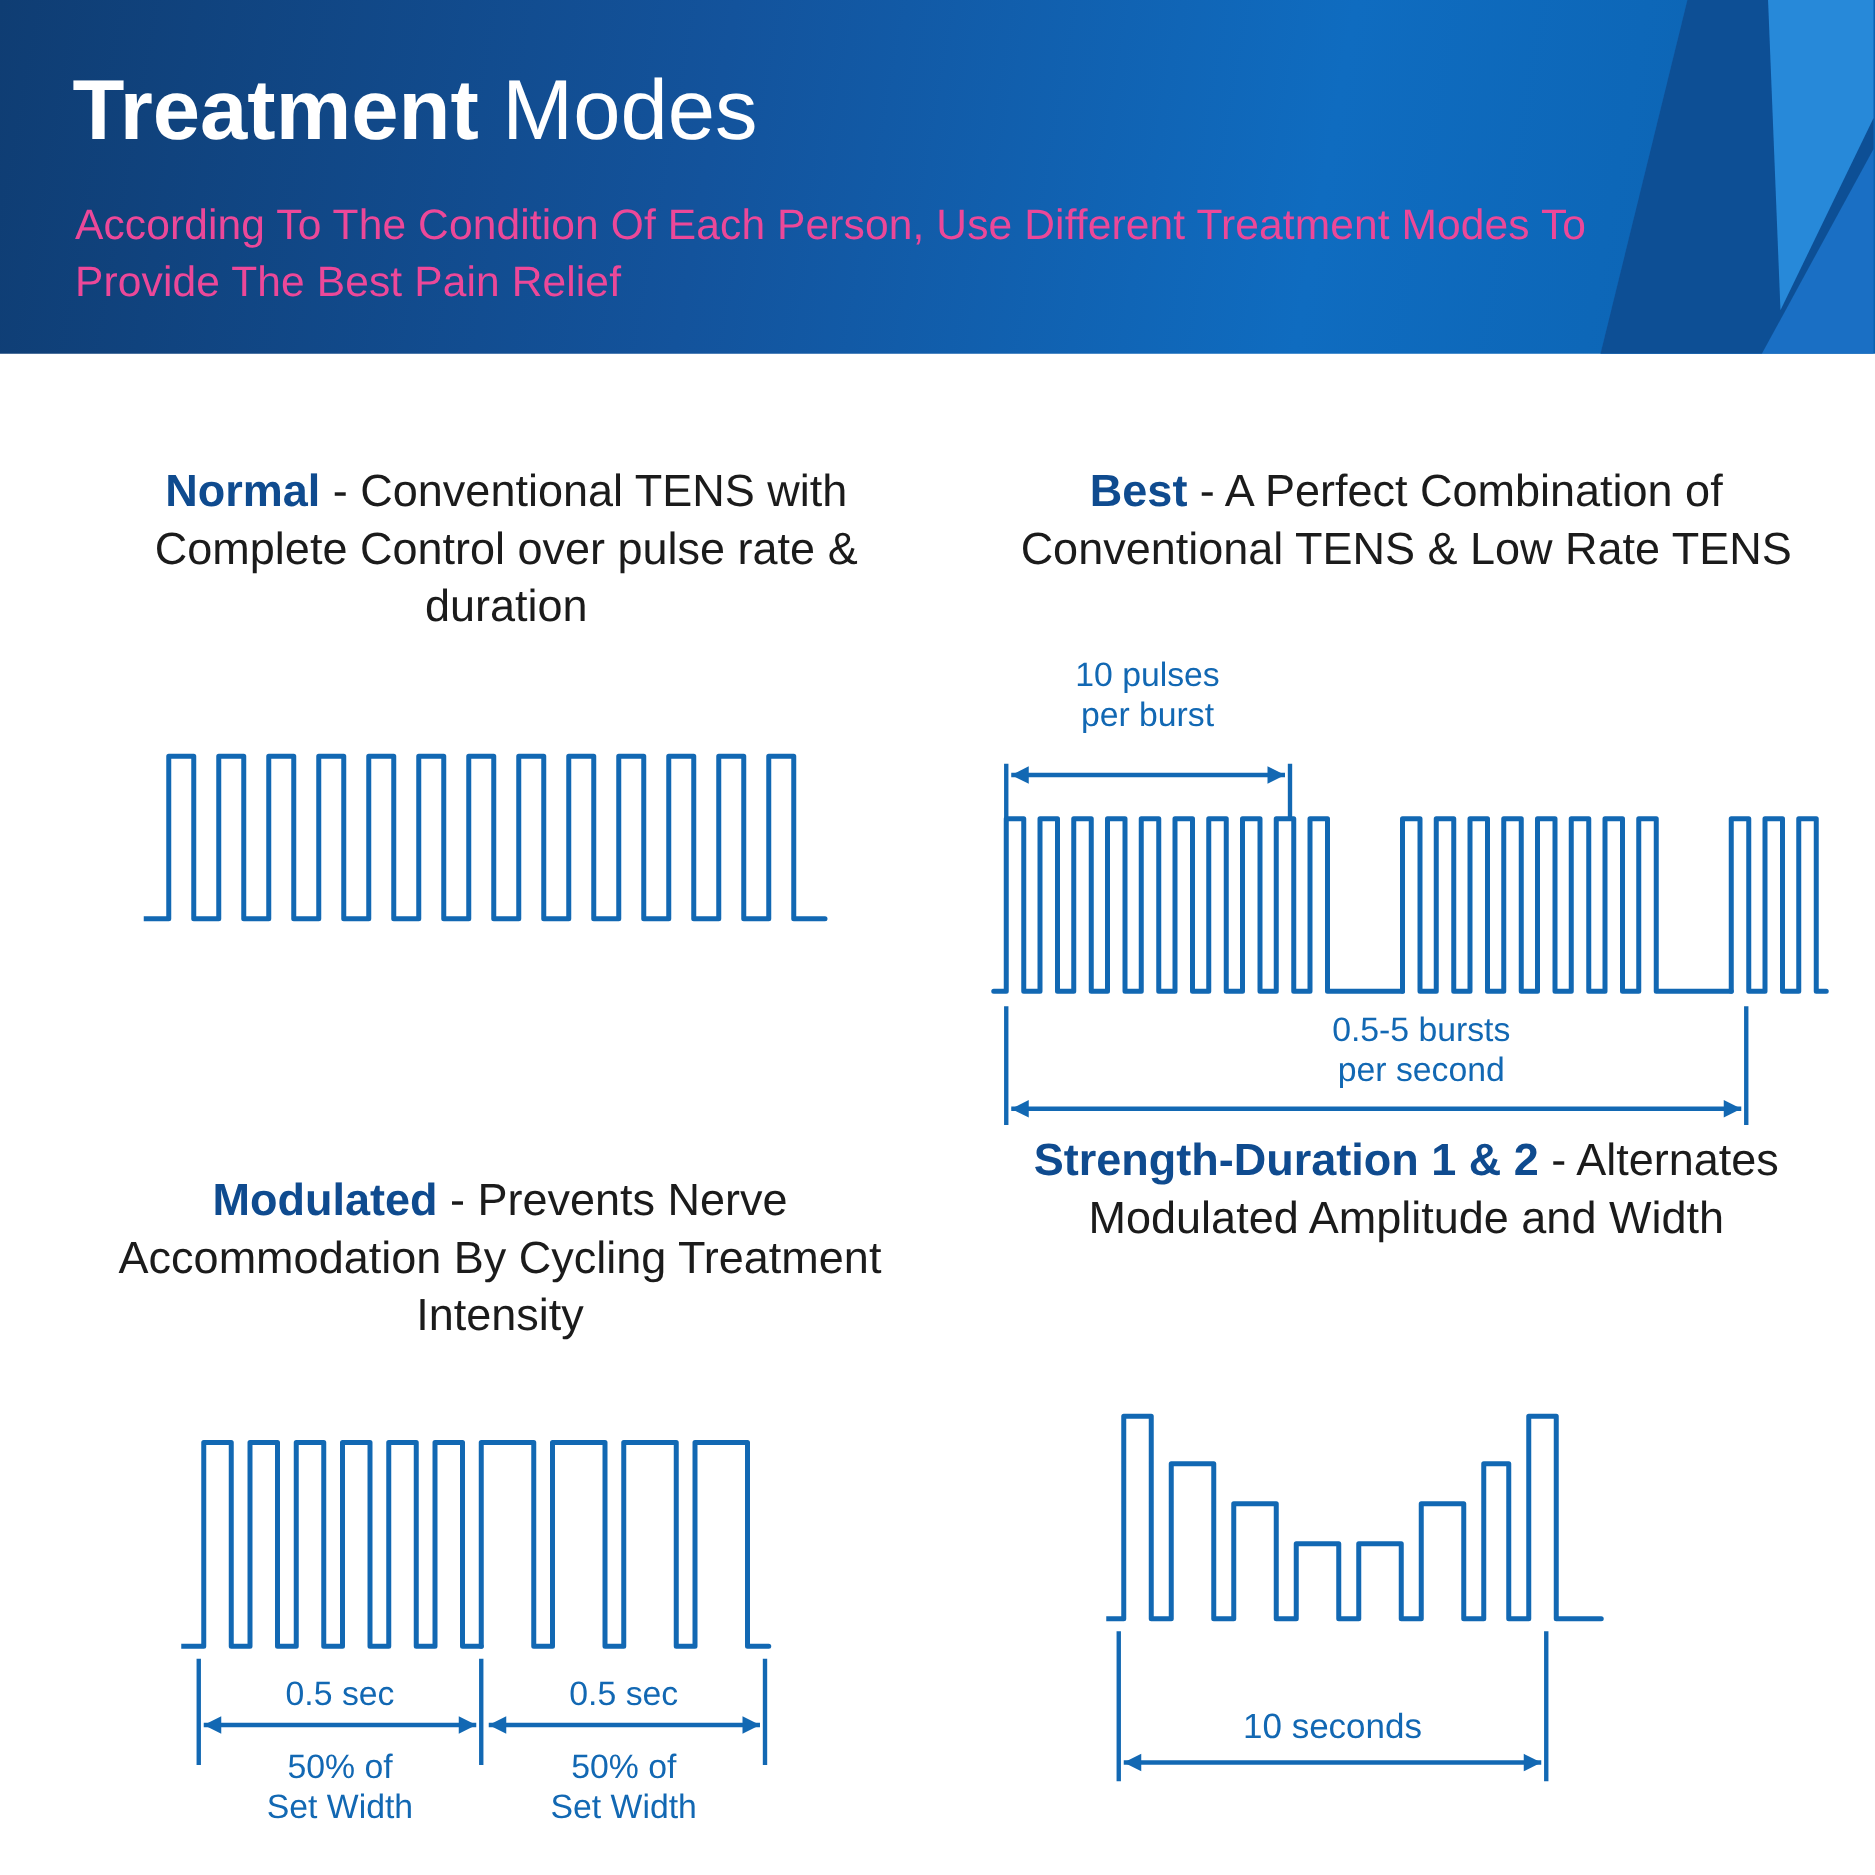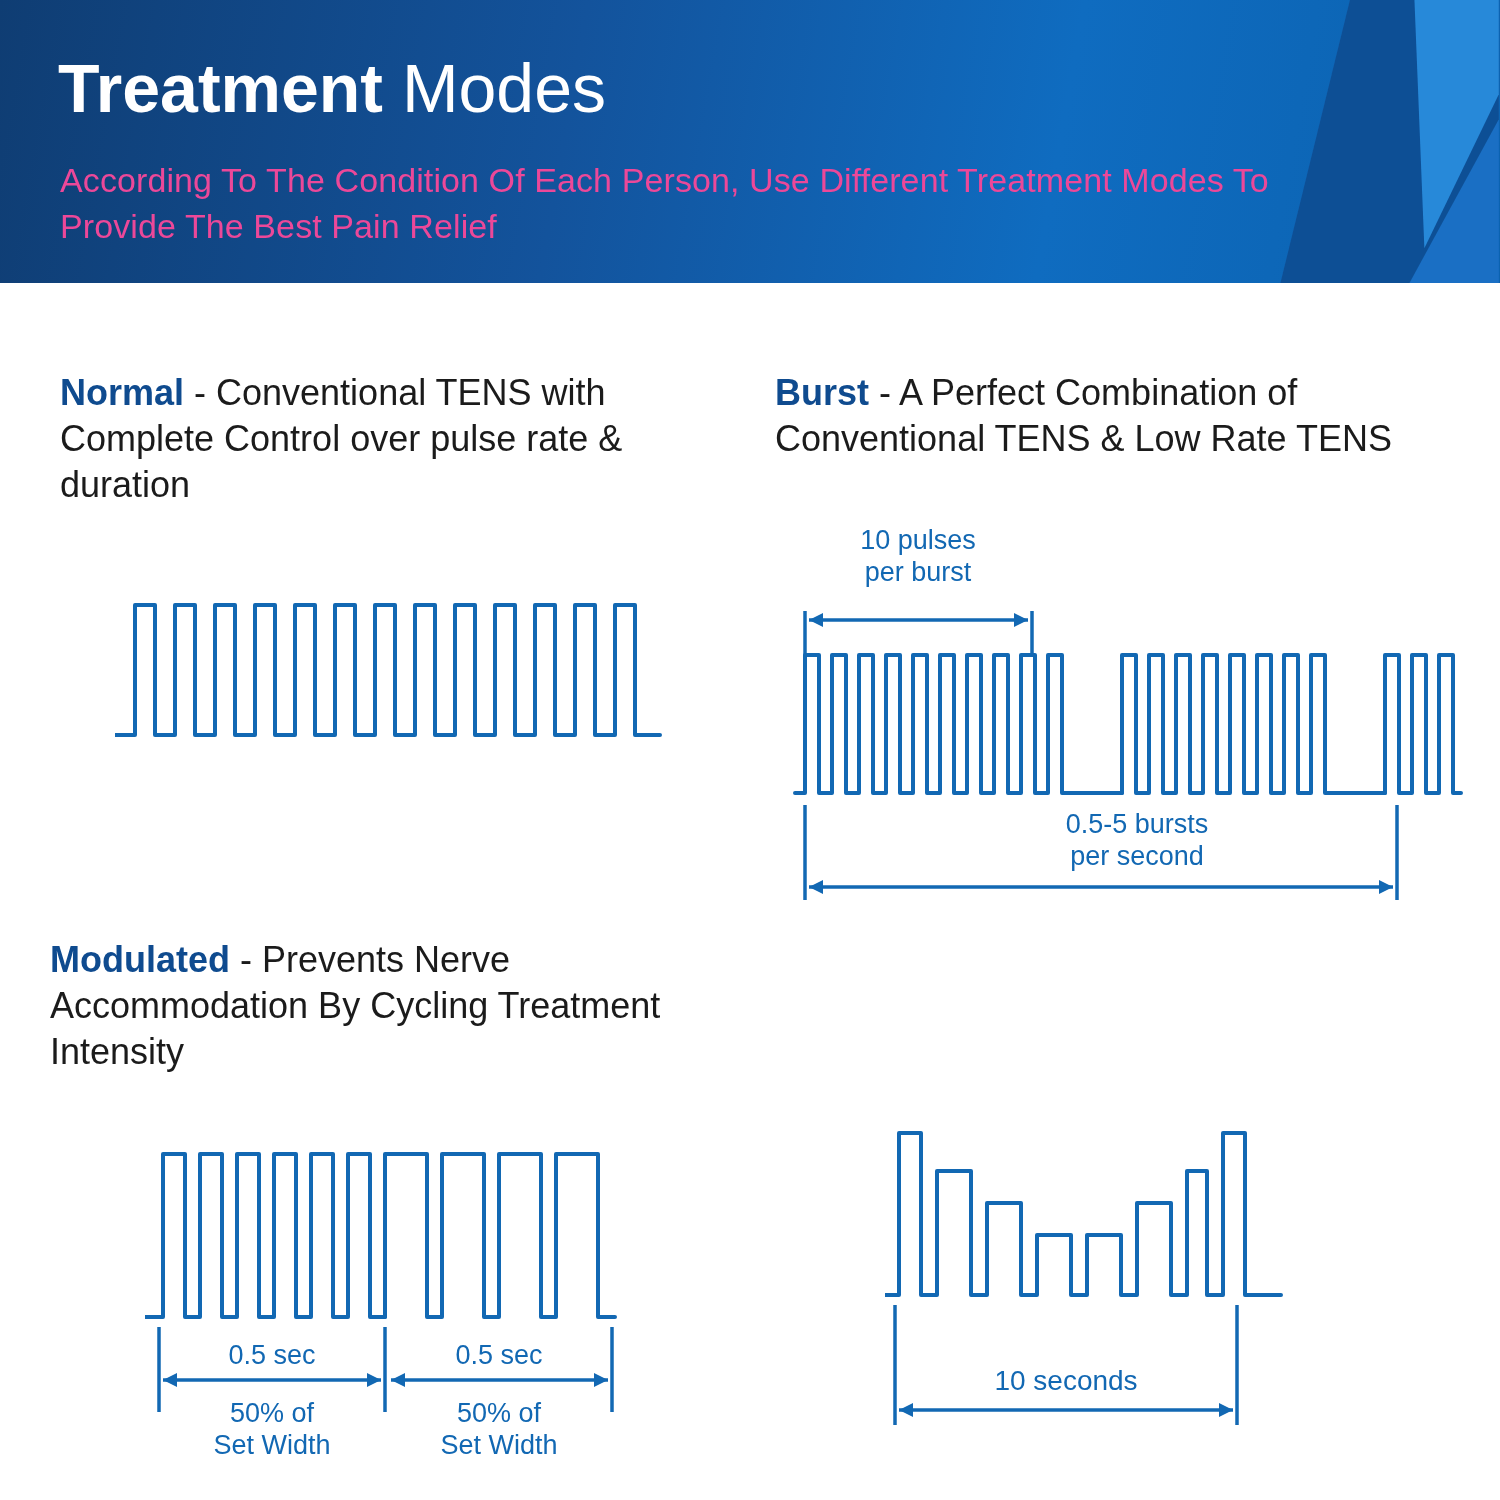--- a/index.html
+++ b/index.html
@@ -68,20 +68,21 @@
   
   .grid {
     position: absolute;
     left: 0;
     top: 285px;
     width: 1500px;
     height: 1215px;
   }
   .cell {
     position: absolute;
+    text-align: center;
   }
   .cell-normal   { left: 60px;  top: 85px;  width: 690px; height: 560px; }
   .cell-burst    { left: 775px; top: 85px;  width: 700px; height: 560px; }
   .cell-mod      { left: 50px;  top: 652px; width: 700px; height: 580px; }
   .cell-sd       { left: 775px; top: 620px; width: 700px; height: 580px; }
 
   .mode-text {
     font-size: 36px;
     line-height: 1.28;
     color: #1b1b1b;
@@ -138,21 +139,21 @@
                  L420,150 L420,20 L440,20 L440,150
                  L460,150 L460,20 L480,20 L480,150
                  L500,150 L500,20 L520,20 L520,150
                  L545,150"></path>
       </g>
     </svg>
   </div>
 
   <div class="cell cell-burst">
     <div class="mode-text">
-      <span class="mode-name">Burst</span><span> - A Perfect Combination of Conventional TENS &amp; Low Rate TENS</span>
+      <span class="mode-name">Best</span><span> - A Perfect Combination of Conventional TENS &amp; Low Rate TENS</span>
     </div>
 
     <svg class="wave wave-burst" width="680" height="400" viewBox="0 0 680 400">
 
       <text x="133" y="34" font-family="Liberation Sans, sans-serif" font-size="27" fill="#1268b3" text-anchor="middle">10 pulses</text>
       <text x="133" y="66" font-family="Liberation Sans, sans-serif" font-size="27" fill="#1268b3" text-anchor="middle">per burst</text>
 
       <g stroke="#1268b3" stroke-width="3.5" fill="none">
         <line x1="20" y1="96" x2="20" y2="140"></line>
         <line x1="247" y1="96" x2="247" y2="140"></line>
@@ -246,20 +247,23 @@
         <path d="M246,238 L260,231 L260,245 Z" fill="#1268b3" stroke="none"></path>
         <path d="M463,238 L449,231 L449,245 Z" fill="#1268b3" stroke="none"></path>
       </g>
       <text x="354" y="222" font-family="Liberation Sans, sans-serif" font-size="27" fill="#1268b3" text-anchor="middle">0.5 sec</text>
       <text x="354" y="280" font-family="Liberation Sans, sans-serif" font-size="27" fill="#1268b3" text-anchor="middle">50% of</text>
       <text x="354" y="312" font-family="Liberation Sans, sans-serif" font-size="27" fill="#1268b3" text-anchor="middle">Set Width</text>
     </svg>
   </div>
 
   <div class="cell cell-sd">
+    <div class="mode-text">
+      <span class="mode-name">Strength-Duration 1 &amp; 2</span><span> - Alternates Modulated Amplitude and Width</span>
+    </div>
 
     <svg class="wave wave-sd" width="420" height="330" viewBox="0 0 420 330">
       <g fill="none" stroke="#1268b3" stroke-width="4" stroke-linejoin="round" stroke-linecap="round">
         <path d="M0,170 L14,170 L14,8 L36,8 L36,170
                  L52,170 L52,46 L86,46 L86,170
                  L102,170 L102,78 L136,78 L136,170
                  L152,170 L152,110 L186,110 L186,170
                  L202,170 L202,110 L236,110 L236,170
                  L252,170 L252,78 L286,78 L286,170
                  L302,170 L302,46 L322,46 L322,170

